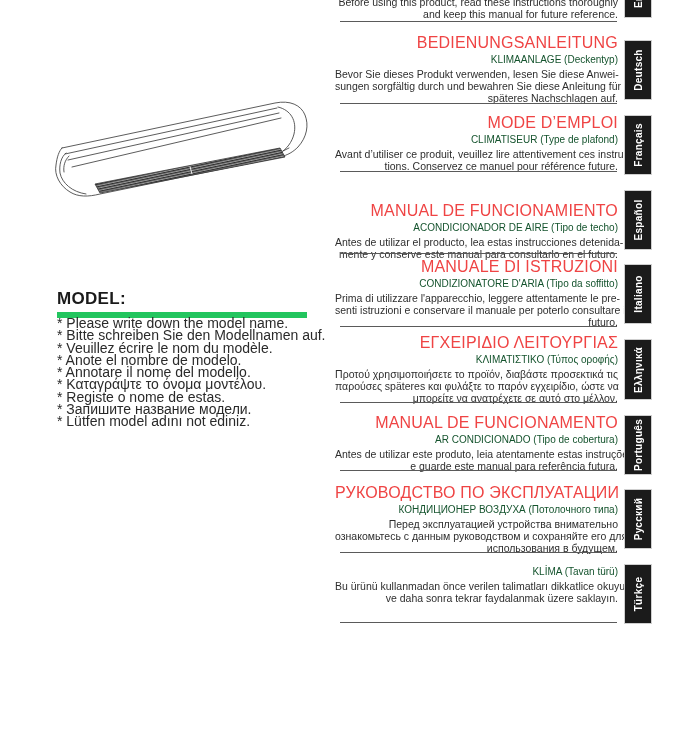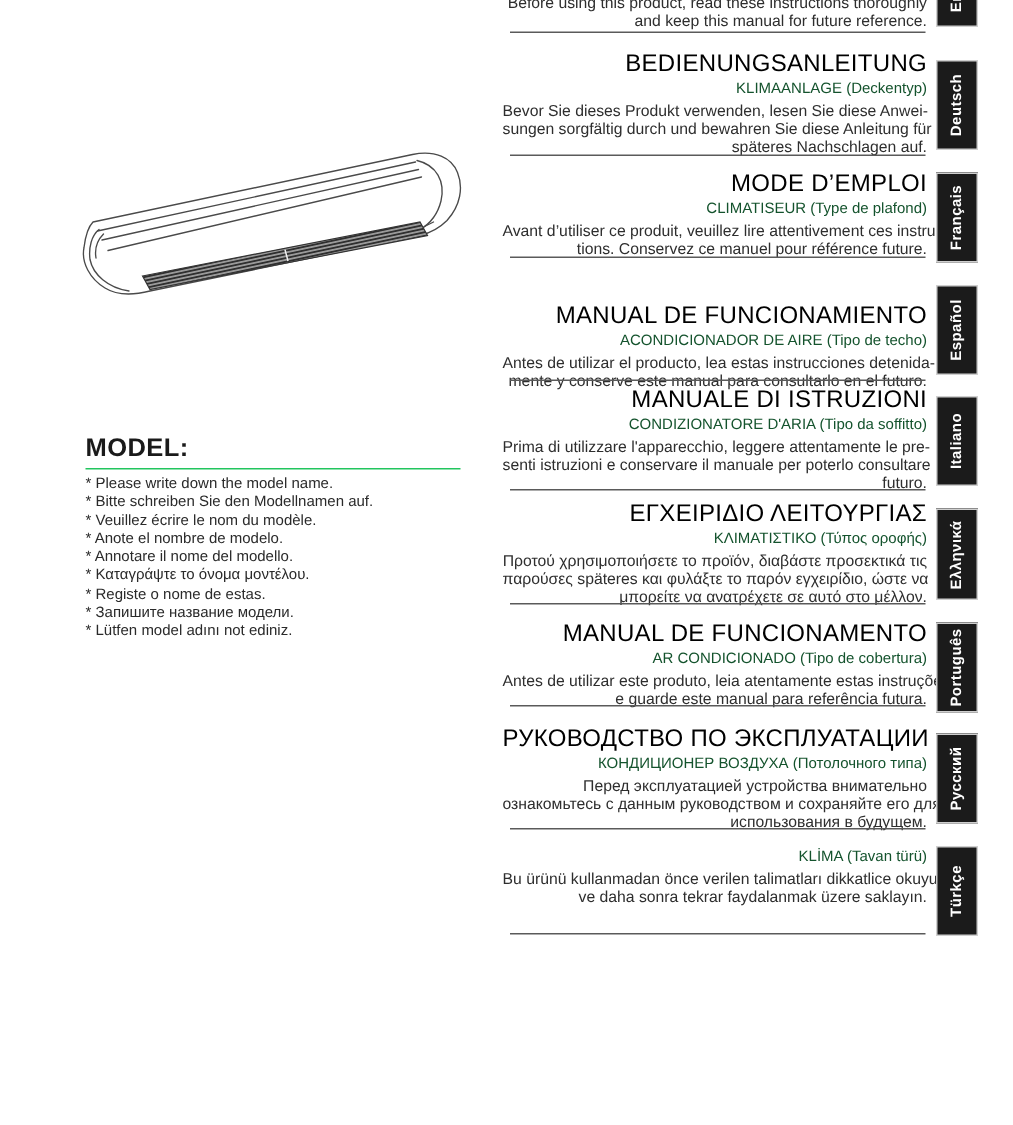--- a/index.html
+++ b/index.html
@@ -4,40 +4,40 @@
 <style>
   html,body{margin:0;padding:0;}
   body{
     width:675px;height:750px;position:relative;overflow:hidden;
     background:#ffffff;
     font-family:"Liberation Sans","DejaVu Sans",sans-serif;
     color:#222;
   }
   
   .sec{position:absolute;left:335px;width:283px;text-align:right;}
-  .sec-title{font-size:16px;line-height:18px;color:#000000;letter-spacing:.2px;white-space:nowrap;}
+  .sec-title{font-size:16px;line-height:18px;color:#ef4444;letter-spacing:.2px;white-space:nowrap;}
   .sec-sub{font-size:10px;line-height:15px;color:#14532d;white-space:nowrap;}
   .sec-body{font-size:10.5px;line-height:12px;color:#2e2e2e;margin-top:1px;}
   .sec-body div{white-space:nowrap;}
   .rule{position:absolute;left:340px;width:277px;height:0;border-top:1px solid #5a5a5a;}
   
   .tab{position:absolute;left:624px;width:28px;background:#1b1b1b;box-shadow:0 0 0 1px #cfcfcf inset;}
   .tab-label{
     position:absolute;left:50%;top:50%;
     transform:translate(-50%,-50%) rotate(-90deg);
     white-space:nowrap;color:#fff;font-size:10px;font-weight:bold;letter-spacing:.3px;
   }
   
   .unit-art{position:absolute;left:40px;top:93px;width:280px;height:125px;}
   .model-head{
     position:absolute;left:57px;top:289px;width:250px;
     font-size:17px;font-weight:bold;color:#1a1a1a;
-    padding-bottom:3px;border-bottom:1px solid #22c55e;letter-spacing:.3px;
+    padding-bottom:3px;border-bottom:6px solid #22c55e;letter-spacing:.3px;
   }
-  .model-list{position:absolute;left:57px;top:317px;width:270px;font-size:10px;line-height:12.3px;color:#2a2a2a;}
+  .model-list{position:absolute;left:57px;top:317px;width:270px;font-size:14px;line-height:12.3px;color:#2a2a2a;}
   .model-list div{white-space:nowrap;}
 </style>
 </head>
 <body>
 
 <svg class="unit-art" viewBox="0 0 280 125" xmlns="http://www.w3.org/2000/svg">
   <defs>
     <pattern id="grille" width="2.4" height="2.4" patternUnits="userSpaceOnUse" patternTransform="rotate(78)">
       <rect width="2.4" height="2.4" fill="#9a9a9a"></rect>
       <line x1="0.6" y1="0" x2="0.6" y2="2.4" stroke="#2f2f2f" stroke-width="1.2"></line>

